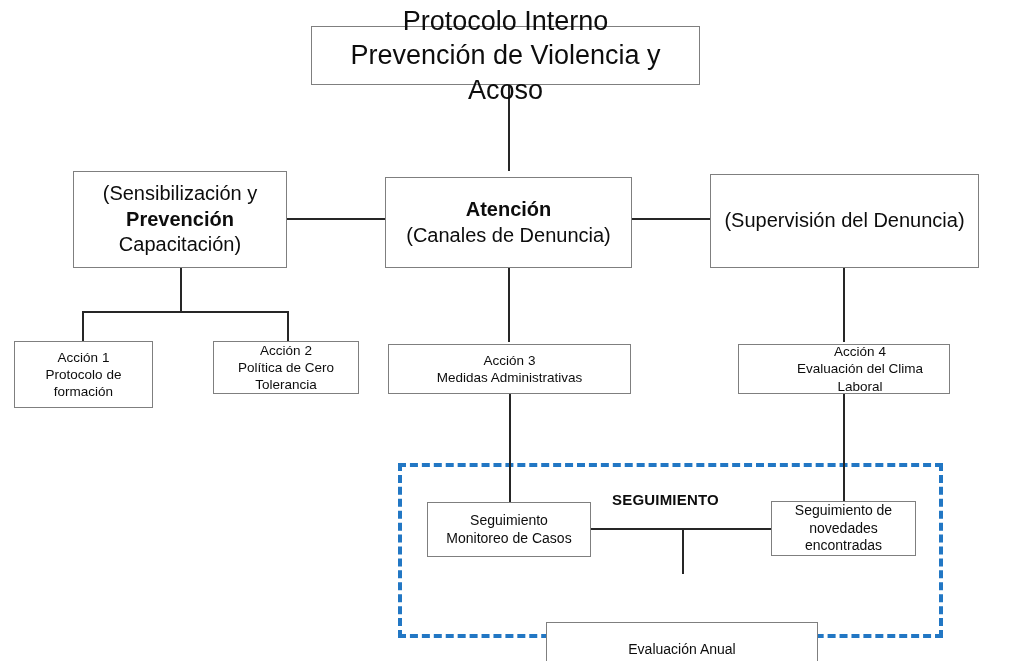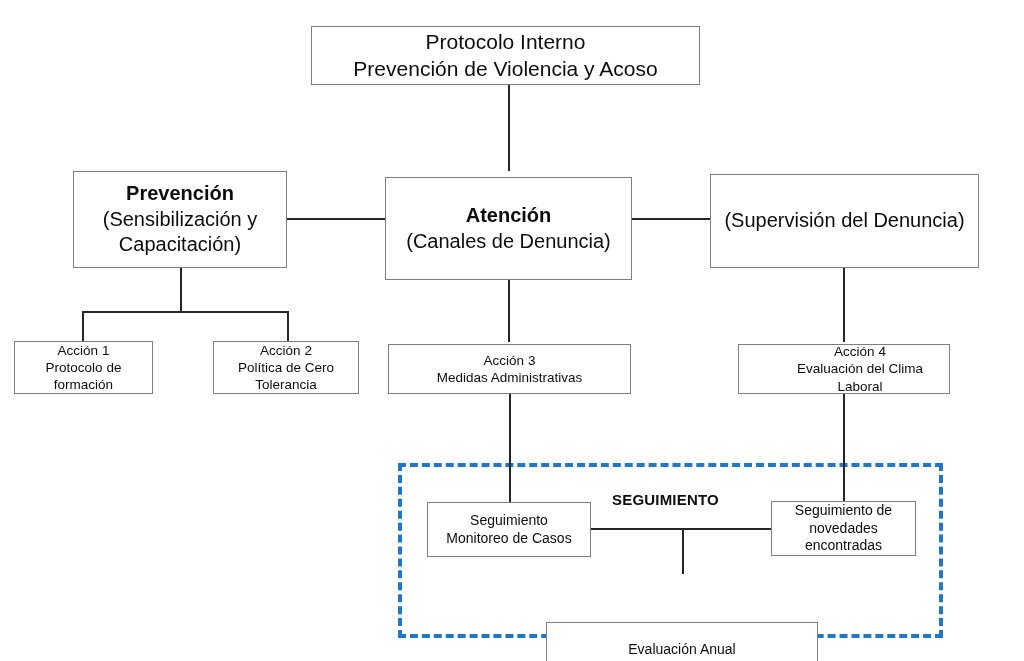--- a/index.html
+++ b/index.html
@@ -26,21 +26,21 @@
     justify-content:center;
     text-align:center;
     line-height:1.28;
     z-index:3;
     padding:2px 4px;
   }
   .box .ln{display:block;width:100%;}
   .bold{font-weight:bold;}
 
   
-  .t-top{font-size:21px;}
+  .t-top{font-size:27px;}
   .t-mid{font-size:20px;}
   .t-action{font-size:13.5px;}
   .t-follow{font-size:14px;}
 
   
   .hline{
     position:absolute;
     height:0;
     border-top:2px solid #262626;
     z-index:1;
@@ -102,35 +102,35 @@
   <div class="hline" style="left:591px; top:528px; width:180px;"></div>
 
   <div class="vline" style="left:682px; top:528px; height:46px;"></div>
 
   <div class="box t-top" style="left:311px; top:26px; width:389px; height:59px;">
     <span class="ln">Protocolo Interno</span>
     <span class="ln">Prevención de Violencia y Acoso</span>
   </div>
 
   <div class="box t-mid" style="left:73px; top:171px; width:214px; height:97px;">
+    <span class="ln">(Sensibilización y</span>
     <span class="ln bold">Prevención</span>
-    <span class="ln">(Sensibilización y</span>
     <span class="ln">Capacitación)</span>
   </div>
 
-  <div class="box t-mid" style="left:385px; top:177px; width:247px; height:103px;">
+  <div class="box t-mid" style="left:385px; top:177px; width:247px; height:91px;">
     <span class="ln bold">Atención</span>
     <span class="ln">(Canales de Denuncia)</span>
   </div>
 
   <div class="box t-mid" style="left:710px; top:174px; width:269px; height:94px;">
     <span class="ln">(Supervisión del Denuncia)</span>
   </div>
 
-  <div class="box t-action" style="left:14px; top:341px; width:139px; height:53px;">
+  <div class="box t-action" style="left:14px; top:341px; width:139px; height:67px;">
     <span class="ln">Acción 1</span>
     <span class="ln">Protocolo de</span>
     <span class="ln">formación</span>
   </div>
 
   <div class="box t-action" style="left:213px; top:341px; width:146px; height:53px;">
     <span class="ln">Acción 2</span>
     <span class="ln">Política de Cero</span>
     <span class="ln">Tolerancia</span>
   </div>

